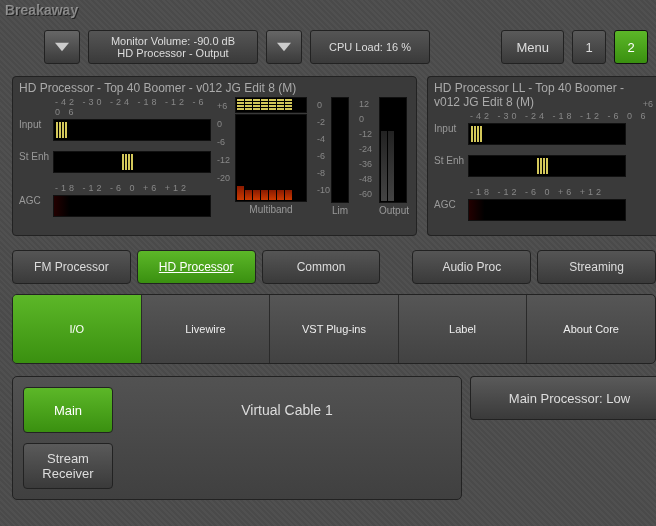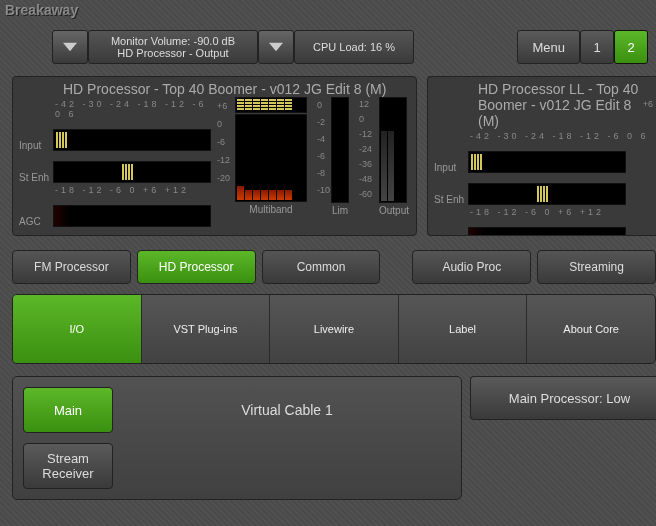--- a/index.html
+++ b/index.html
@@ -1,46 +1,46 @@
 <!DOCTYPE html>
 <html><head>
 <meta charset="utf-8">
 <style>
   * { box-sizing: border-box; margin: 0; padding: 0; font-family: Arial, sans-serif; }
   body { background: #555; width: 656px; height: 526px; overflow: hidden; position: relative; color: #ccc; }
   .bg { position: absolute; inset: 0; background: repeating-linear-gradient(45deg,#4a4a4a,#4a4a4a 2px,#505050 2px,#505050 4px); }
   .title { position: absolute; top: 2px; left: 5px; font-size: 14px; font-weight: bold; color: rgba(255,255,255,0.4); text-shadow: 1px 1px 0 #222; }
-  .topbar { position: absolute; top: 30px; left: 52px; right: 8px; height: 36px; display: flex; }
+  .topbar { position: absolute; top: 30px; left: 44px; right: 8px; height: 36px; display: flex; gap: 8px; }
   .dd { width: 36px; height: 34px; background: linear-gradient(#666,#3a3a3a); border: 1px solid #222; border-radius: 3px; display: flex; align-items: center; justify-content: center; cursor: pointer; }
   .dd svg { width: 14px; height: 10px; }
   .info { height: 34px; background: linear-gradient(#555,#3a3a3a); border: 1px solid #222; border-radius: 3px; display: flex; flex-direction: column; align-items: center; justify-content: center; font-size: 11px; color: #ddd; padding: 0 12px; white-space: nowrap; }
   .btn { height: 34px; background: linear-gradient(#5a5a5a,#3a3a3a); border: 1px solid #222; border-radius: 3px; display: flex; align-items: center; justify-content: center; font-size: 13px; color: #ddd; padding: 0 14px; cursor: pointer; }
   .btn.sq { width: 34px; padding: 0; }
   .btn.green { background: linear-gradient(#5cb728,#3a9010); color: #fff; border-color: #111; }
   .meters { position: absolute; top: 76px; left: 12px; right: 0; height: 160px; display: flex; gap: 10px; }
   .mpanel { background: #3a3a3a; border: 1px solid #222; border-radius: 4px; flex: 0 0 405px; position: relative; padding: 4px 6px; overflow: hidden; }
   .mpanel2 { flex: 1; background: #3a3a3a; border: 1px solid #222; border-radius: 4px 0 0 4px; border-right: none; position: relative; padding: 4px 6px; overflow: hidden; }
-  .preset { font-size: 14px; color: #aaa; margin-bottom: 2px; margin-left: 44px; }
+  .preset { font-size: 12px; color: #aaa; margin-bottom: 2px; }
   .ticks { font-size: 9px; color: #888; letter-spacing: 3px; }
-  .meterrow { display: flex; align-items: flex-end; height: 30px; margin: 2px 0; }
+  .meterrow { display: flex; align-items: flex-start; height: 30px; margin: 2px 0; }
   .mlabel { width: 34px; font-size: 10px; color: #999; }
   .mbar { flex: 0 0 158px; height: 22px; background: #000; border: 1px solid #111; position: relative; overflow: hidden; display: flex; align-items: center; }
   .dots { width: 12px; height: 16px; background: repeating-linear-gradient(90deg,#d4c85a,#d4c85a 2px,#000 2px,#000 3px); }
   .mb { position: absolute; top: 20px; left: 222px; display: flex; flex-direction: column; }
   .mbbox { width: 72px; background: #000; border: 1px solid #111; position: relative; display: flex; align-items: flex-end; gap: 1px; padding: 1px; }
   .bar { width: 7px; background: linear-gradient(#8a1a00,#cc3a00); }
   .vnums { position: absolute; font-size: 9px; color: #888; }
   .limo { position: absolute; top: 20px; display: flex; flex-direction: column; }
   .limbox { width: 18px; background: #000; border: 1px solid #111; }
   .outbox { width: 28px; background: #000; border: 1px solid #111; display: flex; align-items: flex-end; gap: 1px; padding: 1px; }
   .obar { width: 6px; background: linear-gradient(#222,#444); }
   .caption { text-align: center; font-size: 10px; color: #999; margin-top: 2px; }
   .tabs1 { position: absolute; top: 250px; left: 12px; right: 0; height: 34px; display: flex; gap: 6px; }
   .tab { background: linear-gradient(#555,#3a3a3a); border: 1px solid #222; border-radius: 4px; flex: 1; display: flex; align-items: center; justify-content: center; font-size: 12px; color: #ddd; cursor: pointer; }
-  .tab.grn { background: linear-gradient(#5cb728,#3a9010); color: #fff; }
+  .tab.grn { background: linear-gradient(#5cb728,#3a9010); color: #fff; text-decoration: underline; }
   .tabs2 { position: absolute; top: 294px; left: 12px; right: 0; height: 70px; display: flex; background: linear-gradient(#565656,#424242); border: 1px solid #222; border-radius: 5px; overflow: hidden; }
   .bigtab { flex: 1; display: flex; align-items: center; justify-content: center; font-size: 11px; color: #eee; border-right: 1px solid #2a2a2a; cursor: pointer; }
   .bigtab.grn { background: linear-gradient(#5cb728,#3a9010); color: #fff; }
   .bigtab:last-child { border-right: none; }
   .lower { position: absolute; top: 376px; left: 12px; right: 0; display: flex; gap: 8px; }
   .lpanel { background: linear-gradient(#525252,#404040); border: 1px solid #222; border-radius: 5px; padding: 10px; }
   .sbtn { width: 90px; height: 46px; background: linear-gradient(#5a5a5a,#3a3a3a); border: 1px solid #222; border-radius: 4px; display: flex; flex-direction: column; align-items: center; justify-content: center; font-size: 13px; color: #ddd; cursor: pointer; }
   .sbtn.grn { background: linear-gradient(#5cb728,#3a9010); color: #fff; }
   .vclabel { font-size: 14px; color: #ddd; text-align: center; flex: 1; display: flex; align-items: center; justify-content: center; }
   .srow { display: flex; align-items: center; gap: 6px; }
@@ -199,22 +199,22 @@
   <div class="tab">FM Processor</div>
   <div class="tab grn">HD Processor</div>
   <div class="tab">Common</div>
   <div style="flex:0 0 20px"></div>
   <div class="tab">Audio Proc</div>
   <div class="tab">Streaming</div>
 </div>
 
 <div class="tabs2">
   <div class="bigtab grn">I/O</div>
+  <div class="bigtab">Livewire</div>
   <div class="bigtab">VST Plug-ins</div>
-  <div class="bigtab">Livewire</div>
   <div class="bigtab">Label</div>
   <div class="bigtab">About Core</div>
 </div>
 
 <div class="lower">
   <div class="lpanel" style="flex:0 0 450px;display:flex;gap:10px;flex-direction:column">
     <div style="display:flex;gap:10px">
       <div class="sbtn grn">Main</div>
       <div class="vclabel">Virtual Cable 1</div>
     </div>

